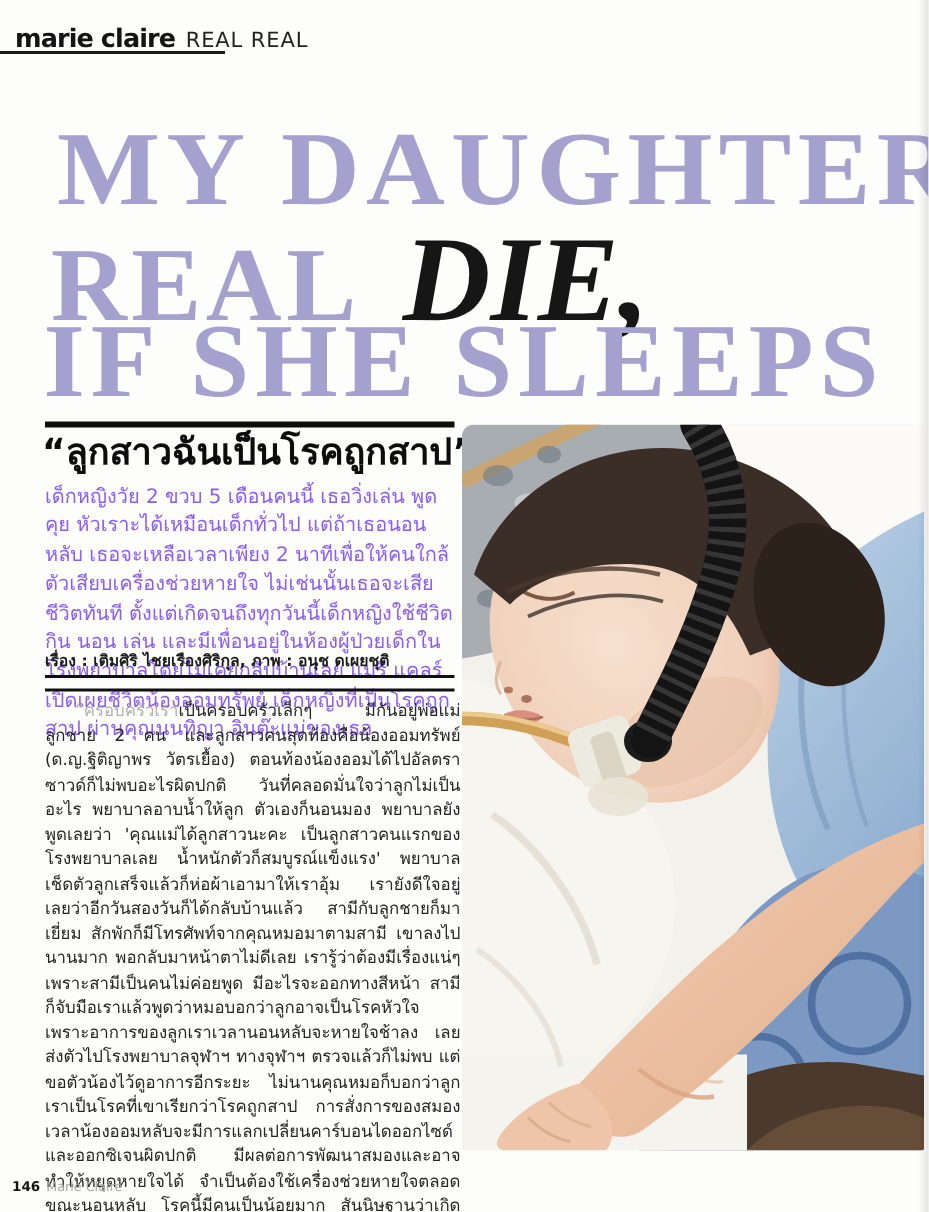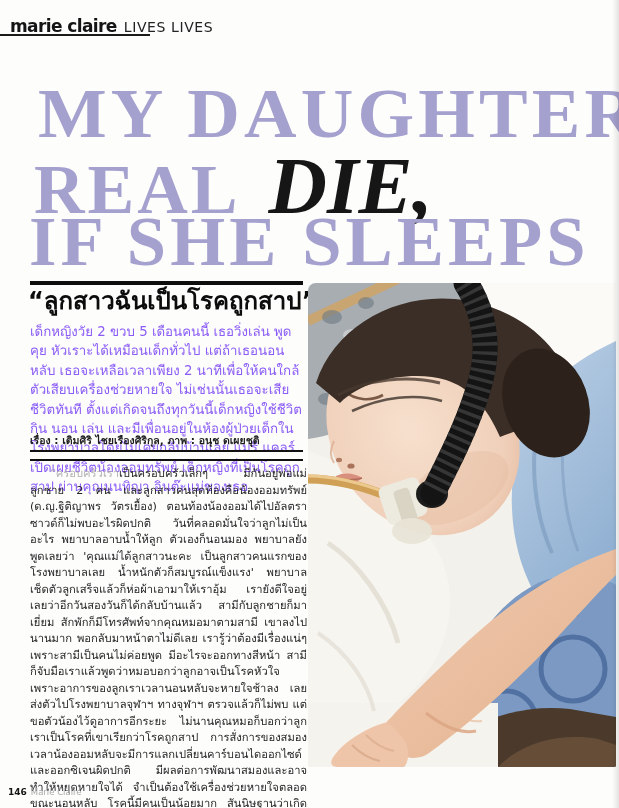--- a/index.html
+++ b/index.html
@@ -47,21 +47,21 @@
   
   .scan-edge{position:absolute; right:0; top:0; width:7px; height:808px;
     background:linear-gradient(to right, rgba(0,0,0,0), rgba(0,0,0,0.10));}
 </style>
 </head>
 <body>
 
 <div id="page">
 
   <div class="masthead">
-    <span class="logo">marie claire</span><span class="section">LIVES LIVES</span>
+    <span class="logo">marie claire</span><span class="section">REAL REAL</span>
   </div>
   <div class="masthead-rule"></div>
 
   <div class="hl hl1 hl-lav">MY DAUGHTER</div>
   <div class="hl hl2">
     <span class="hl-lav">REAL</span><span class="die">DIE,</span>
   </div>
   <div class="hl hl3 hl-lav">IF SHE SLEEPS</div>
 
   <div class="intro-rule"></div>

